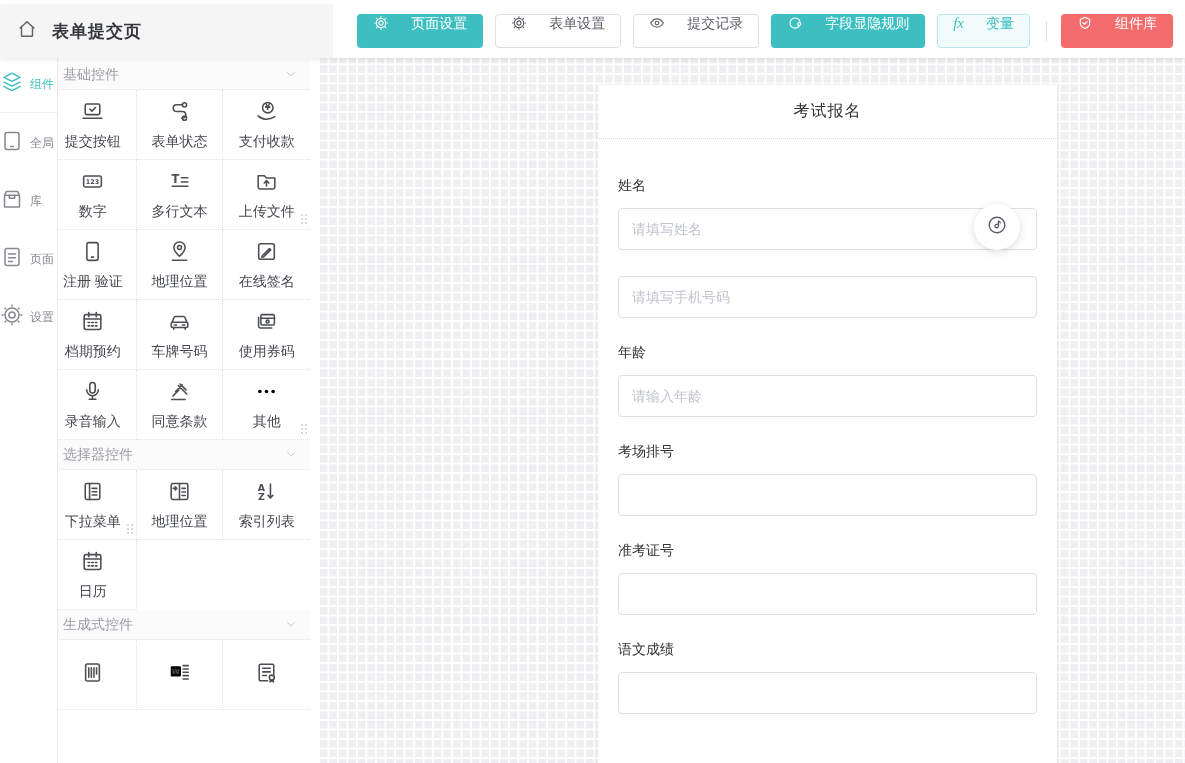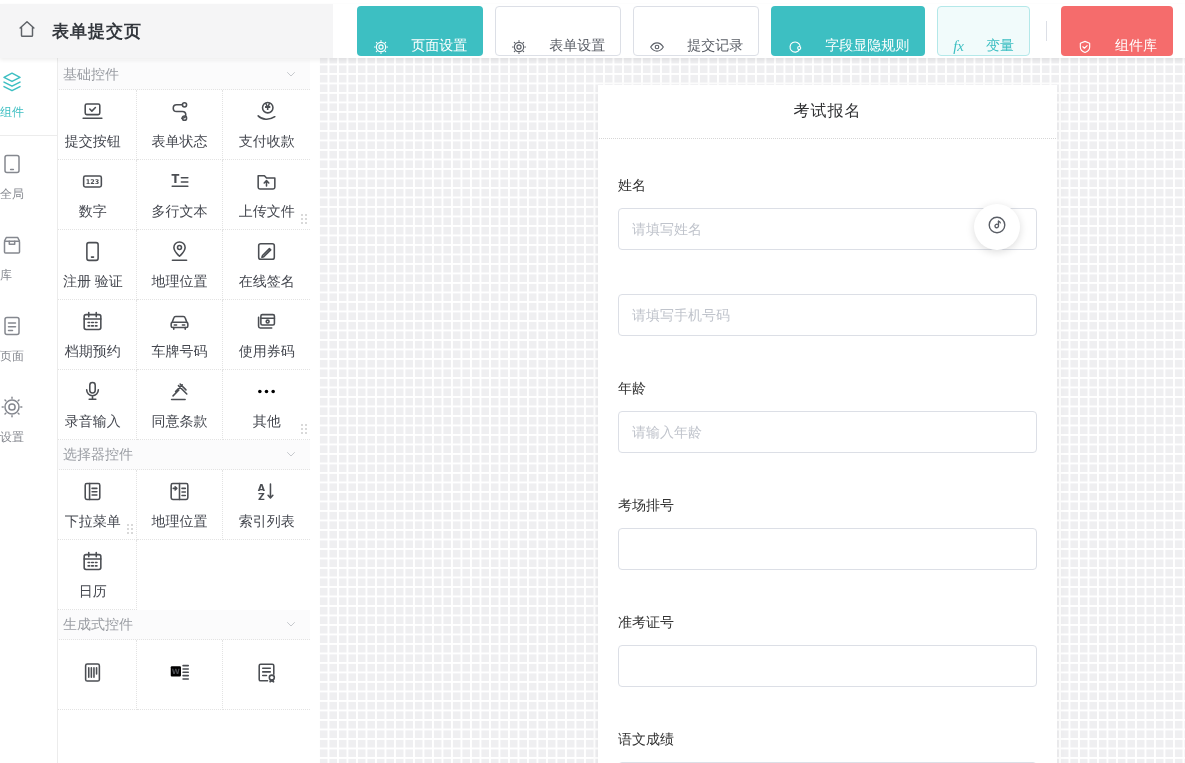--- a/index.html
+++ b/index.html
@@ -10,32 +10,32 @@
     --border-dot:#e3e3e3;
   }
   *{box-sizing:border-box;margin:0;padding:0}
   html,body{width:1185px;height:763px;overflow:hidden;font-family:"Liberation Sans","DejaVu Sans",sans-serif;background:#fff}
   
   .header{position:absolute;left:0;top:4px;width:1185px;height:54px;z-index:30;display:flex;box-shadow:0 2px 4px rgba(0,0,0,.07)}
   .header-left{width:356px;height:54px;background:#f5f5f6;display:flex;align-items:center;padding-left:16px;gap:14px}
   .header-left .icon svg{width:22px;height:22px}
   .page-title{font-size:17px;font-weight:bold;color:#33373d;letter-spacing:1px}
   .header-right{flex:1;background:#fff;display:flex;align-items:center;padding-left:24px}
-  .btn{height:50px;border-radius:4px;font-size:14px;display:inline-flex;align-items:flex-end;gap:22px;padding:0 15px;border:1px solid transparent;cursor:pointer;background:#fff;font-family:inherit;margin-right:12px;white-space:nowrap}
+  .btn{height:34px;border-radius:4px;font-size:14px;display:inline-flex;align-items:flex-start;gap:22px;padding:0 15px;border:1px solid transparent;cursor:pointer;background:#fff;font-family:inherit;margin-right:12px;white-space:nowrap}
   .btn.primary{background:var(--accent);color:#fff}
   .btn.plain{border-color:#dcdfe6;color:#5a5e66}
   .btn.outline{background:#f1fbfb;border-color:#b4e8e9;color:var(--accent)}
   .btn.danger{background:var(--danger);color:#fff}
   .btn .icon{display:inline-flex}
   .btn .icon svg{width:16px;height:16px;stroke:currentColor;fill:none;stroke-width:1.7;stroke-linecap:round;stroke-linejoin:round}
   .btn .fx{font-style:italic;font-family:"Liberation Serif","DejaVu Serif",serif;font-size:15px}
   .vdivider{width:1px;height:20px;background:#dcdfe6;margin:0 14px 0 4px}
   
   .iconbar{position:absolute;left:0;top:54px;bottom:0;width:58px;background:#fff;border-right:1px solid #ececec;z-index:20;display:flex;flex-direction:column;align-items:center}
-  .nav-item{width:100%;display:flex;flex-direction:column;align-items:flex-start;gap:6px;padding:16px 0 14px;cursor:pointer;color:#85888f}
+  .nav-item{width:100%;display:flex;align-items:center;gap:6px;padding:16px 0 14px;cursor:pointer;color:#85888f}
   .nav-item .icon svg{width:24px;height:24px;stroke:currentColor;fill:none;stroke-width:1.5;stroke-linecap:round;stroke-linejoin:round}
   .nav-item .nav-label{font-size:12px}
   .nav-item.active{color:var(--accent)}
   .nav-sep{width:100%;height:1px;background:#ececec}
   
   .panel{position:absolute;left:50px;top:54px;bottom:0;width:260px;background:#fff;overflow:hidden;padding-top:6px}
   .section-header{height:30px;display:flex;align-items:center;justify-content:space-between;padding:0 13px;color:#9a9da3;font-size:14px;background:#fbfbfc;border-bottom:1px dotted var(--border-dot);cursor:pointer}
   .section-header svg{width:12px;height:12px;stroke:#b9bcc2;fill:none;stroke-width:1.6;stroke-linecap:round;stroke-linejoin:round}
   .grid{display:grid;grid-template-columns:repeat(3,1fr)}
   .cell{height:70px;border-right:1px dotted var(--border-dot);border-bottom:1px dotted var(--border-dot);display:flex;flex-direction:column;align-items:center;justify-content:center;gap:5px;position:relative;cursor:grab;background:#fff}
@@ -43,21 +43,21 @@
   .cell .icon svg{width:25px;height:25px;stroke:#4b4e53;fill:none;stroke-width:1.5;stroke-linecap:round;stroke-linejoin:round}
   .cell .icon svg text{fill:#4b4e53;stroke:none;font-family:"DejaVu Sans",sans-serif;font-weight:bold}
   .cell-label{font-size:14px;color:#454850;white-space:nowrap}
   .drag-dots{position:absolute;right:7px;bottom:13px;width:2px;height:2px;border-radius:50%;background:#cdcdcd;box-shadow:4px 0 0 #cdcdcd,0 4px 0 #cdcdcd,4px 4px 0 #cdcdcd,0 8px 0 #cdcdcd,4px 8px 0 #cdcdcd}
   
   .canvas{position:absolute;left:318px;top:54px;right:0;bottom:0;background-color:#efeff1;background-image:linear-gradient(to right,#ffffff 1.5px,transparent 1.5px),linear-gradient(to bottom,#ffffff 1.5px,transparent 1.5px);background-size:9.5px 9.5px}
   .form-card{position:absolute;left:280px;top:31px;width:459px;bottom:-10px;background:#fff;box-shadow:0 2px 10px rgba(0,0,0,.05)}
   .card-title{height:53px;display:flex;align-items:center;justify-content:center;font-size:16px;color:#303133;letter-spacing:1px}
   .card-sep{border-bottom:1px dotted #d6d6d6;margin:0 1px}
   .fields{padding:38px 20px 0}
-  .field{margin-bottom:44px}
+  .field{margin-bottom:26px}
   .field-label{font-size:14px;color:#333;margin-bottom:13px}
   .field input{width:100%;height:42px;border:1px solid #dcdfe6;border-radius:4px;padding:12px 13px;font-size:14px;color:#333;font-family:inherit;outline:none;background:#fff}
   .field input::placeholder{color:#c0c4cc}
   .float-bubble{position:absolute;left:376px;top:119px;width:46px;height:46px;border-radius:50%;background:#fff;box-shadow:0 2px 8px rgba(0,0,0,.14);display:flex;align-items:center;justify-content:center;z-index:5;cursor:pointer}
   .float-bubble svg{width:22px;height:22px;stroke:#5a5e66;fill:none;stroke-width:1.5;stroke-linecap:round;stroke-linejoin:round}
 </style>
 </head>
 <body>
 
 <div class="header">

